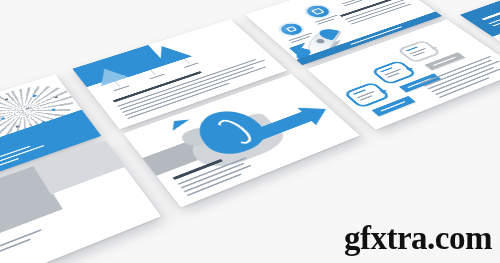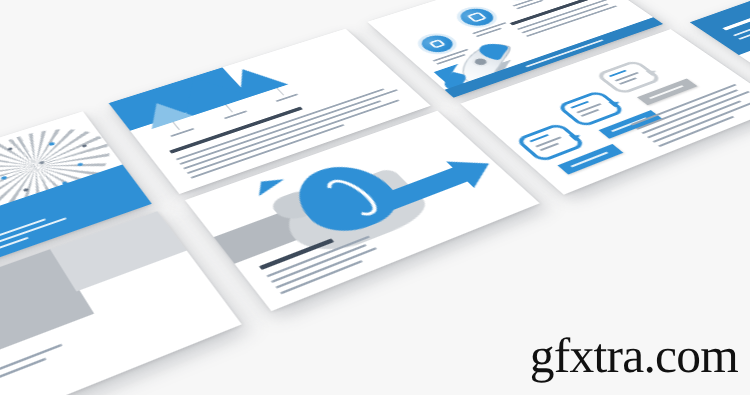--- a/index.html
+++ b/index.html
@@ -199,21 +199,21 @@
     background: #2f90d6;
     box-shadow: 0 1px 2px rgba(0,0,0,0.18);
   }
   .ribbon.grey { background: #b3b8bd; }
 
   
   #watermark {
     position: absolute;
     right: 8px; bottom: 8px;
     font-family: "Liberation Serif", "DejaVu Serif", serif;
-    font-weight: normal;
+    font-weight: bold;
     font-size: 33px;
     line-height: 1;
     letter-spacing: -0.5px;
     color: #111111;
     user-select: none;
     white-space: nowrap;
   }
 </style>
 </head>
 <body>

